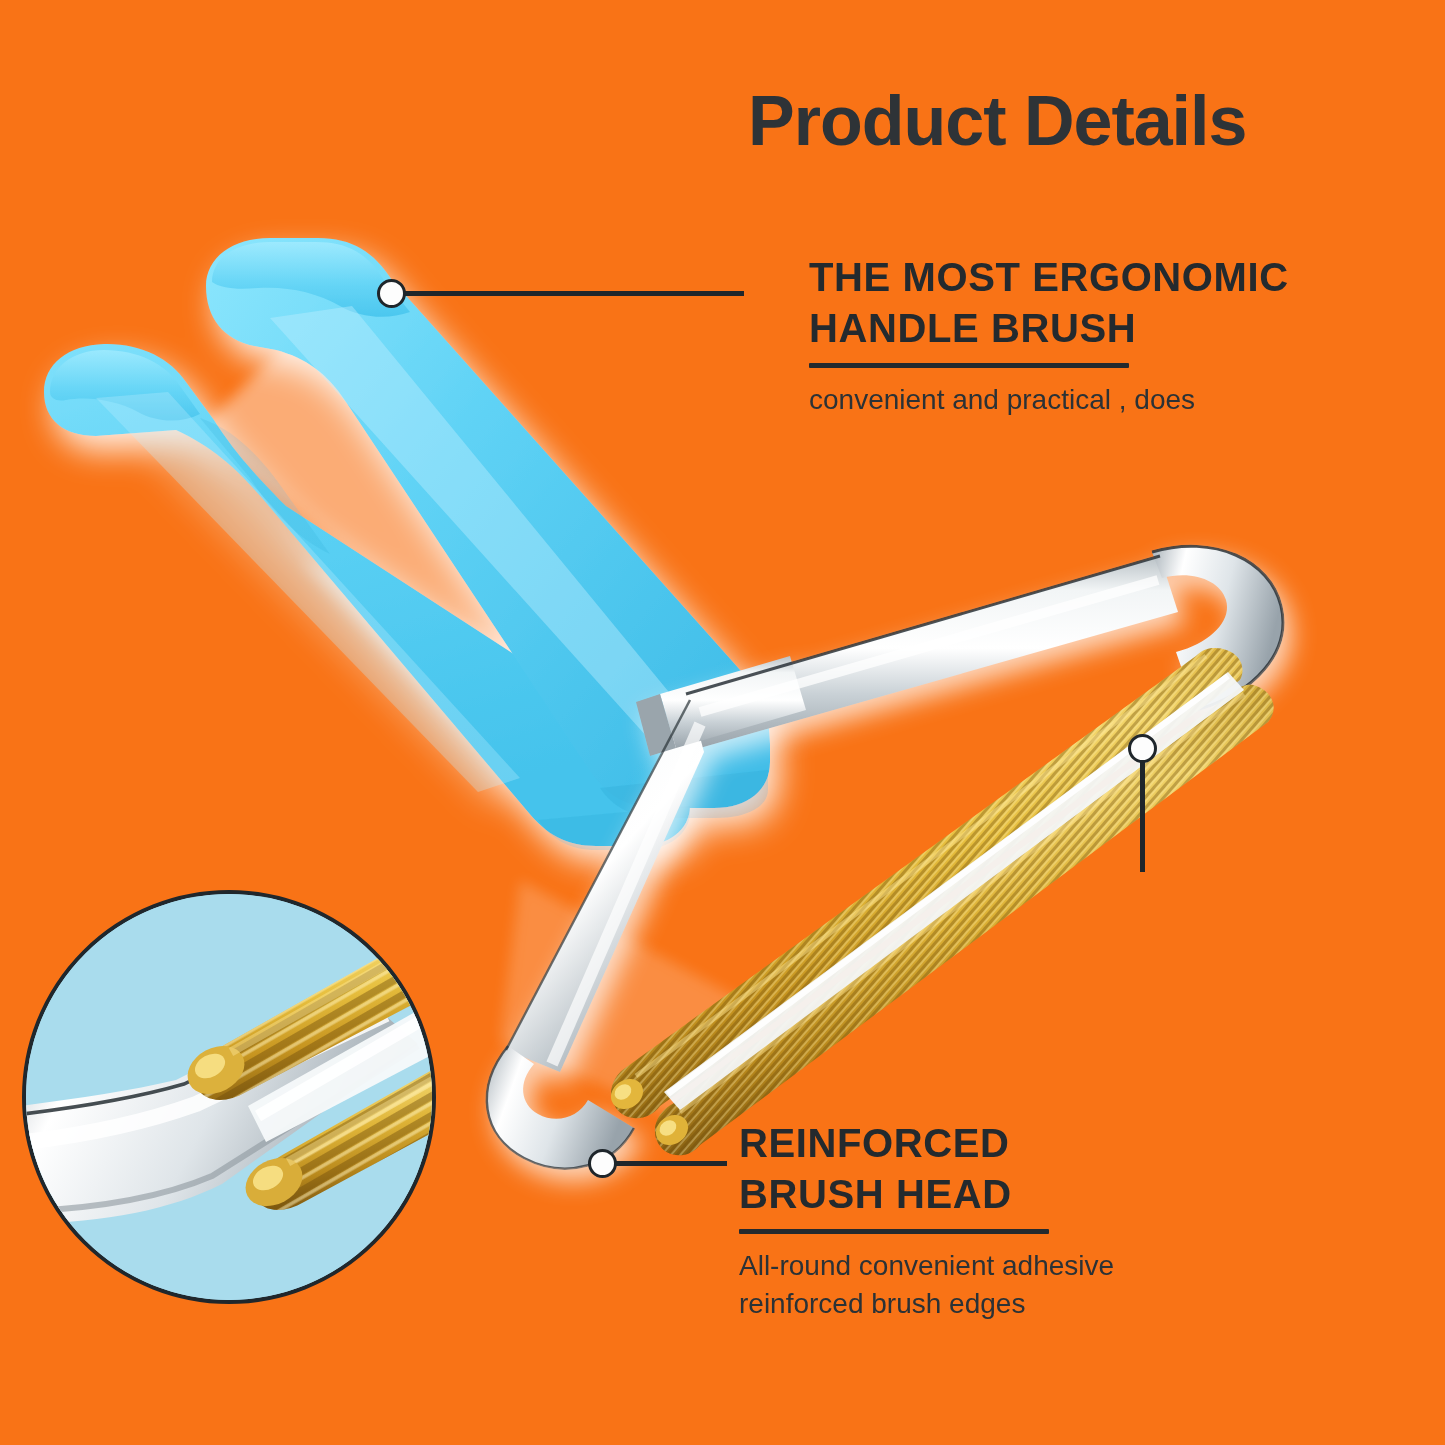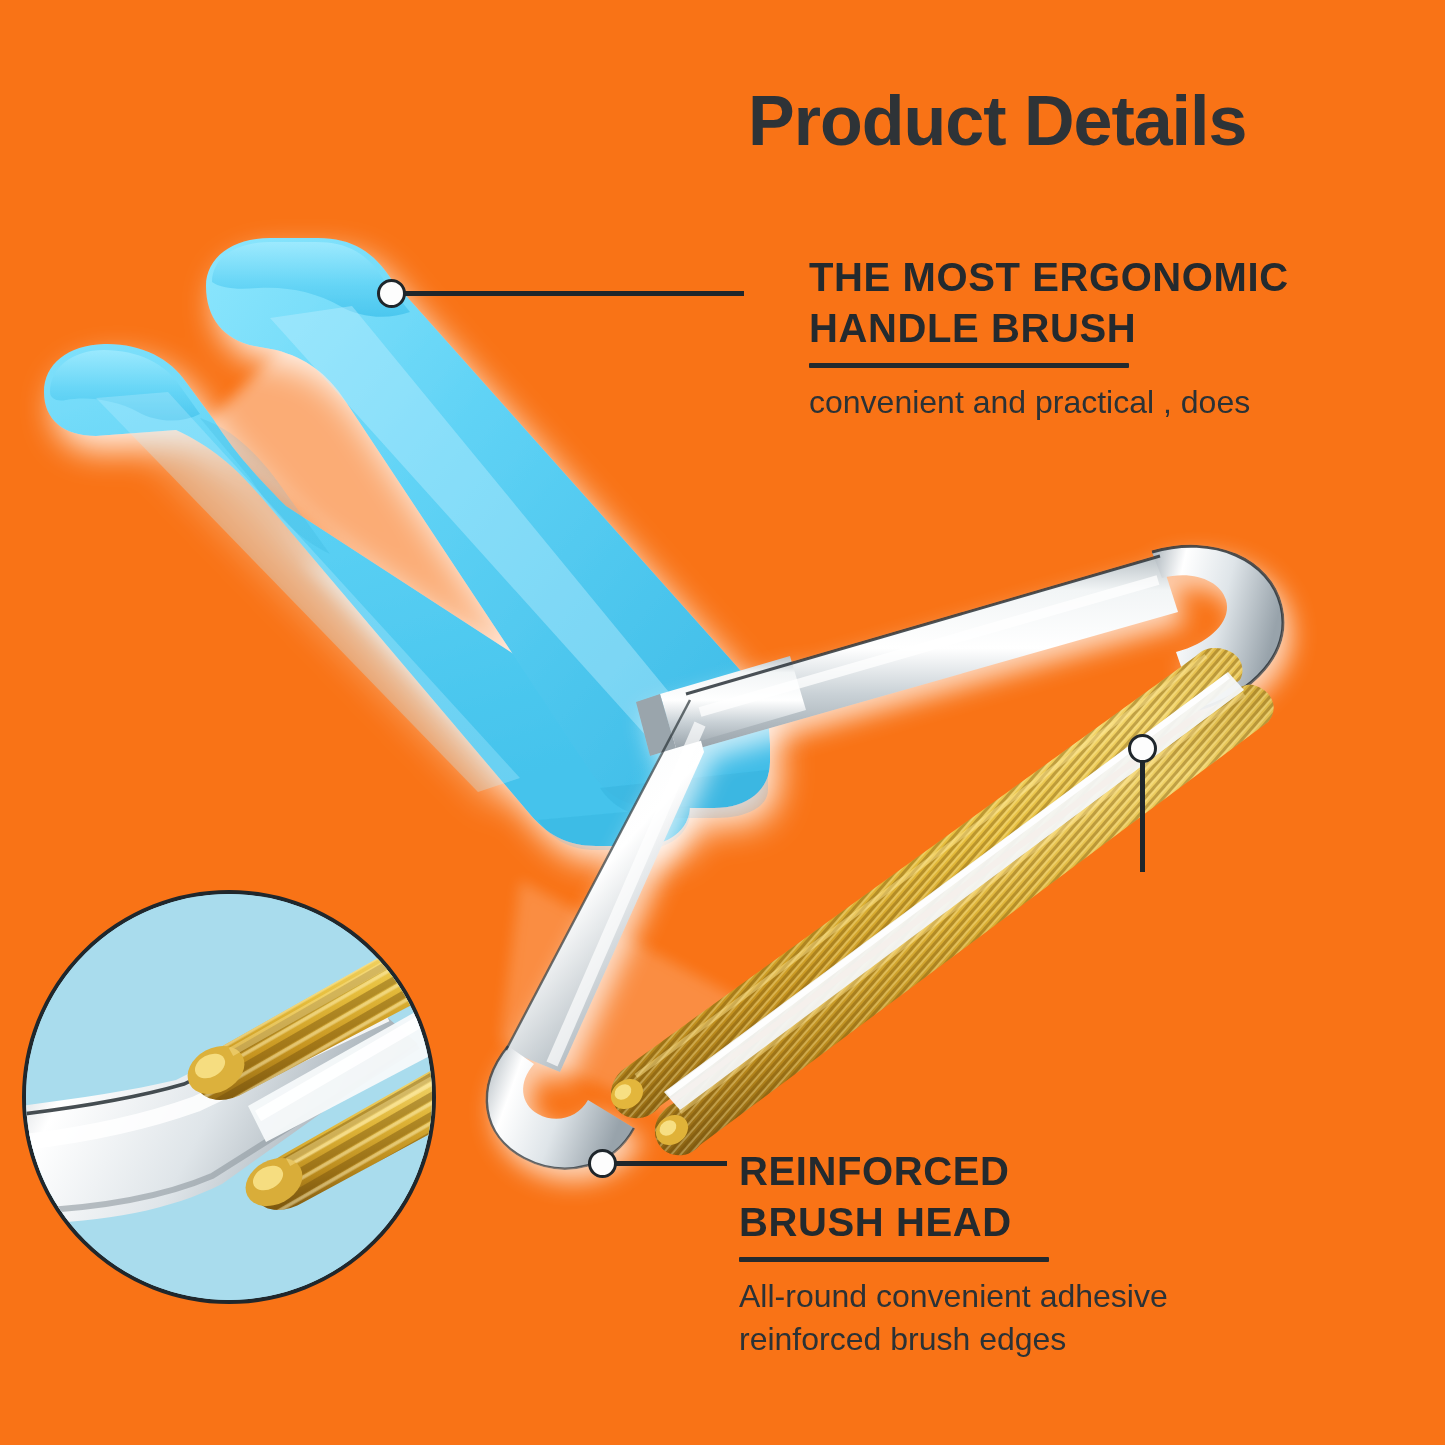--- a/index.html
+++ b/index.html
@@ -22,29 +22,29 @@
   
   .callout{position:absolute;}
   .callout .c-head{
     font-size:40px;font-weight:bold;color:#242a2e;
     letter-spacing:0.6px;line-height:1.28;white-space:nowrap;
   }
   .callout .c-rule{
     height:5px;background:#242a2e;border-radius:1px;margin-top:9px;margin-bottom:13px;
   }
   .callout .c-body{
-    font-size:32px;font-weight:normal;color:#2b3236;
+    font-size:28px;font-weight:normal;color:#2b3236;
     line-height:1.33;white-space:nowrap;
   }
 
   #callout-1{left:801px;top:252px;margin-left:8px;}
   #callout-1 .c-rule{width:320px;}
   #callout-2{left:1031px;top:884px;}
   #callout-2 .c-rule{width:330px;}
-  #callout-3{left:739px;top:1118px;margin-top:28px;}
+  #callout-3{left:739px;top:1118px;}
   #callout-3 .c-rule{width:310px;}
 
   
   .lead-line{position:absolute;background:#1f262b;}
   .dot{
     position:absolute;background:#fdfdfd;border:3px solid #1f262b;
     border-radius:50%;box-sizing:border-box;
   }
   #lead-1{left:392px;top:291px;width:352px;height:5px;}
   #dot-1{left:377px;top:279px;width:29px;height:29px;}

